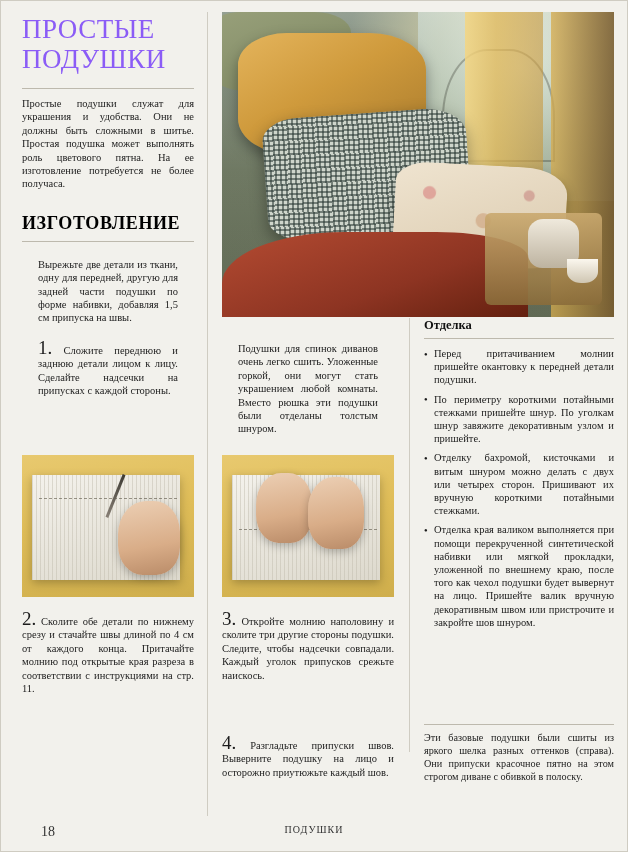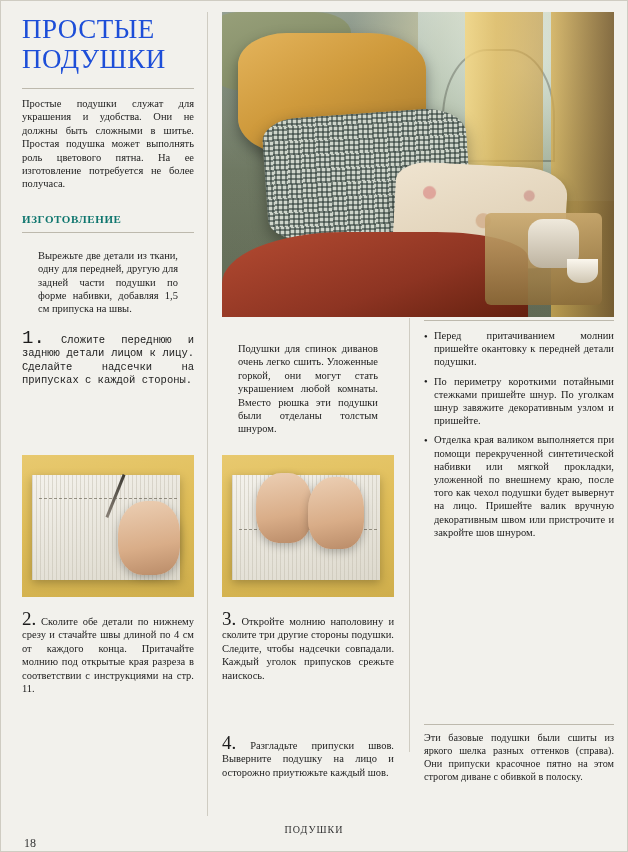--- a/index.html
+++ b/index.html
@@ -31,57 +31,57 @@
     position: absolute;
     left: 22px;
     top: 14px;
     width: 172px;
   }
   .title {
     font-family: "Liberation Serif", serif;
     font-size: 27px;
     line-height: 30px;
     letter-spacing: 0.5px;
-    color: #1d4ed8;
+    color: #8b5cf6;
     margin: 0 0 14px 0;
     font-weight: normal;
   }
   .rule {
     border: none;
     border-top: 1px solid #bdb9ad;
     margin: 6px 0 8px 0;
   }
   .intro {
     font-family: "Liberation Serif", serif;
     font-size: 10.5px;
     line-height: 13.4px;
     text-align: justify;
     color: #1c1c1c;
     margin: 0;
   }
   .section-head {
     font-family: "Liberation Serif", serif;
-    font-size: 11px;
+    font-size: 18px;
     letter-spacing: 0.6px;
     margin: 22px 0 7px 0;
-    color: #0f766e;
+    color: #000000;
   }
   .body-text {
     font-family: "Liberation Serif", serif;
     font-size: 10.5px;
     line-height: 13.4px;
     text-align: justify;
     margin: 16px;
   }
   .step {
-    font-family: Liberation Mono, monospace;
+    font-family: Liberation Serif, serif;
     font-size: 10.5px;
     line-height: 13.4px;
     text-align: justify;
-    margin: 0;
+    margin: 16px;
   }
   .step-num {
     font-size: 19px;
     line-height: 13px;
     vertical-align: baseline;
     letter-spacing: 0px;
   }
 
   
   .hero-photo {
@@ -289,26 +289,25 @@
 
   
   .footer {
     position: absolute;
     left: 0; right: 0;
     bottom: 14px;
     height: 14px;
   }
   .footer .page-num {
     position: absolute;
-    left: 24px;
+    left: 41px;
     top: 0;
     font-family: "Liberation Serif", serif;
-    font-size: 12px;
+    font-size: 14px;
     color: #333;
-    margin-top: 12px;
   }
   .footer .running-title {
     position: absolute;
     left: 0; right: 0;
     top: 0;
     text-align: center;
     font-family: "Liberation Serif", serif;
     font-size: 10px;
     letter-spacing: 1px;
     color: #333;
@@ -361,24 +360,26 @@
     <div class="tray"></div>
     <div class="pot"></div>
     <div class="cup"></div>
   </div>
 
   <div class="mid-note">
     <p class="body-text">Подушки для спинок диванов очень легко сшить. Уложенные горкой, они могут стать украшением любой комнаты. Вместо рюшка эти подушки были отделаны толстым шнуром.</p>
   </div>
 
   <div class="right-col">
+    <h2 class="right-head">Отделка</h2>
     <hr class="rule" style="margin-top:2px;">
     <ul class="bullets">
       <li>Перед притачиванием молнии пришейте окантовку к передней детали подушки.</li>
       <li>По периметру короткими потайными стежками пришейте шнур. По уголкам шнур завяжите декоративным узлом и пришейте.</li>
+      <li>Отделку бахромой, кисточками и витым шнуром можно делать с двух или четырех сторон. Пришивают их вручную короткими потайными стежками.</li>
       <li>Отделка края валиком выполняется при помощи перекрученной синтетической набивки или мягкой прокладки, уложенной по внешнему краю, после того как чехол подушки будет вывернут на лицо. Пришейте валик вручную декоративным швом или пристрочите и закройте шов шнуром.</li>
     </ul>
   </div>
 
   <div class="photo-step" style="left:22px; top:455px; width:172px; height:142px;">
     <div class="ps-bg"></div>
     <div class="ps-fabric"></div>
     <div class="ps-seam"></div>
     <div class="ps-tool" style="left:92px; top:18px;"></div>
     <div class="ps-hand" style="left:96px; top:46px; width:62px; height:74px;"></div>

